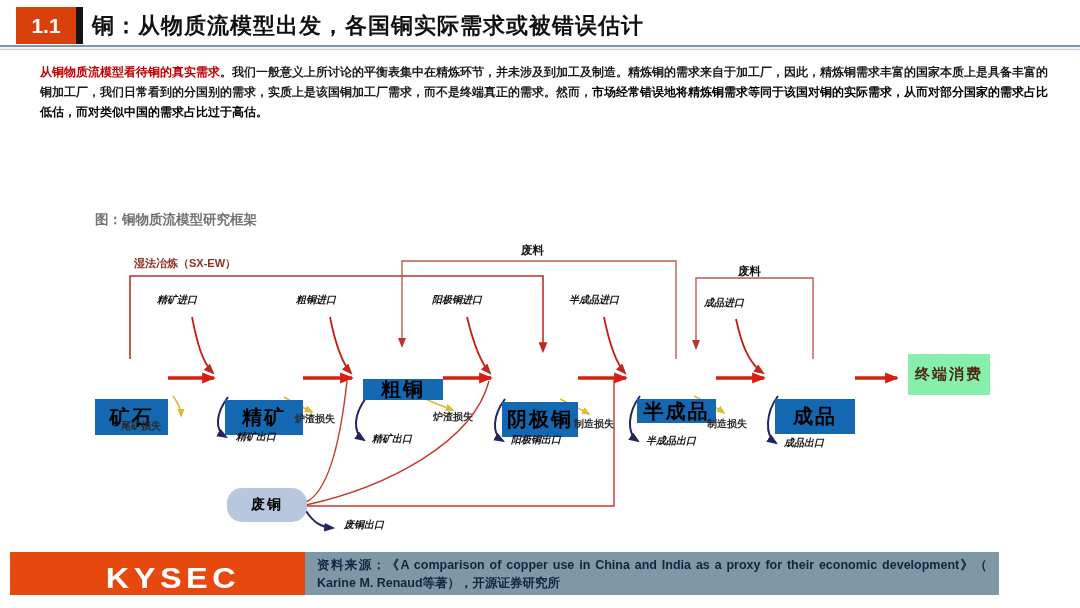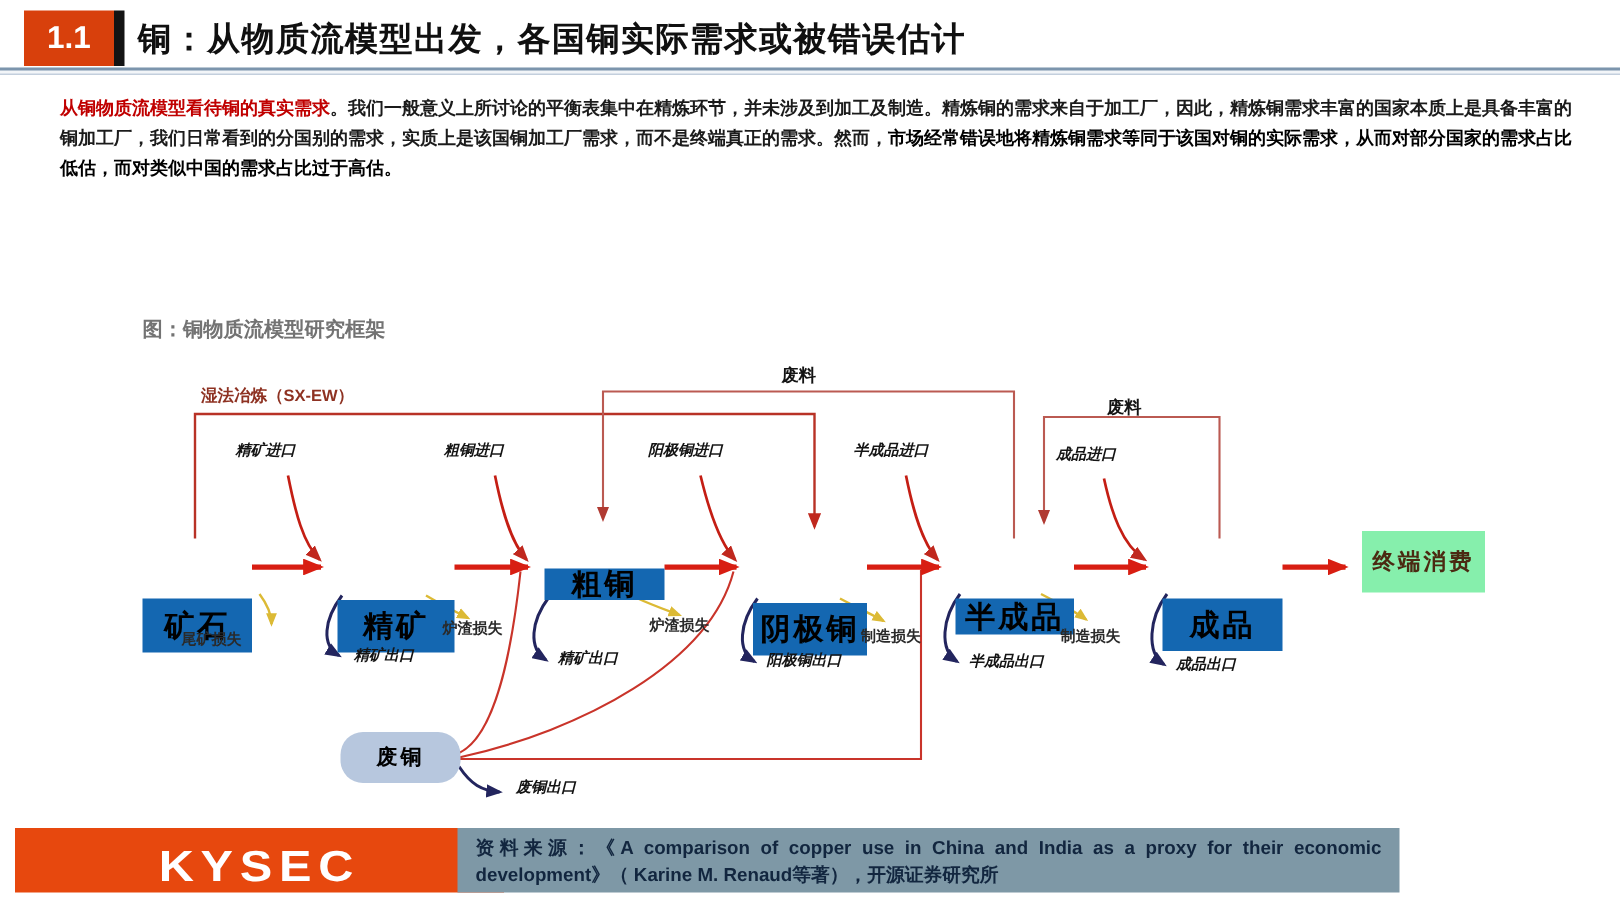--- a/index.html
+++ b/index.html
@@ -44,21 +44,21 @@
   .lbl-loss{font-size:10px;font-weight:700;color:#2a2a2a;}
   .lbl-small{font-size:11.5px;font-weight:800;}
   .lbl-sxew{font-size:11px;font-weight:800;color:#8e3222;}
   
   .logo-box{
     position:absolute;left:10px;top:552px;width:326px;height:43px;background:#e7480e;
     display:flex;align-items:flex-end;justify-content:center;
   }
   .logo-text{color:#fff;font-size:29px;font-weight:800;letter-spacing:4px;transform:scaleX(1.12);}
   .source-bar{
-    position:absolute;left:305px;top:552px;width:628px;height:43px;background:#7e98a6;
+    position:absolute;left:305px;top:552px;width:694px;height:43px;background:#7e98a6;
     box-sizing:border-box;padding:4px 12px;
   }
   .source-text{font-size:12.5px;font-weight:700;color:#12263f;line-height:1.45;text-align:justify;}
 </style>
 </head>
 <body>
 
 <div id="slide">
 
   <div class="badge">1.1</div>

